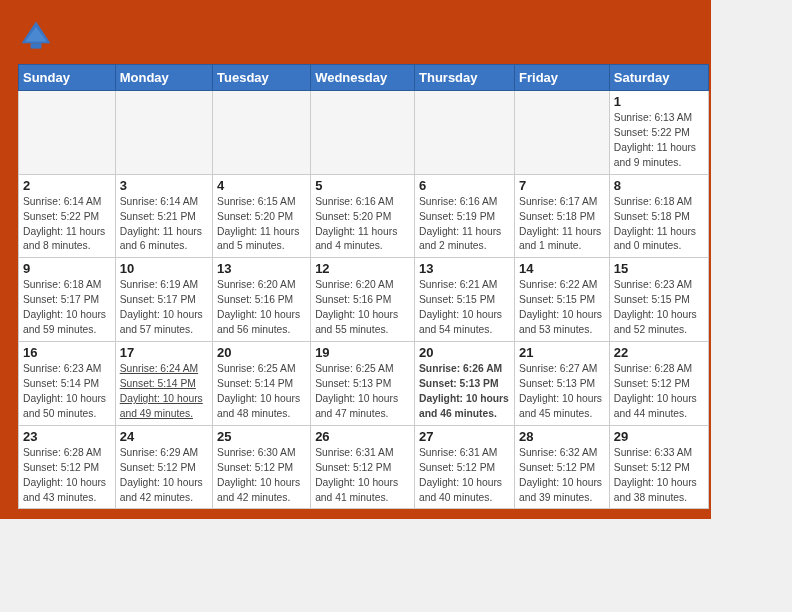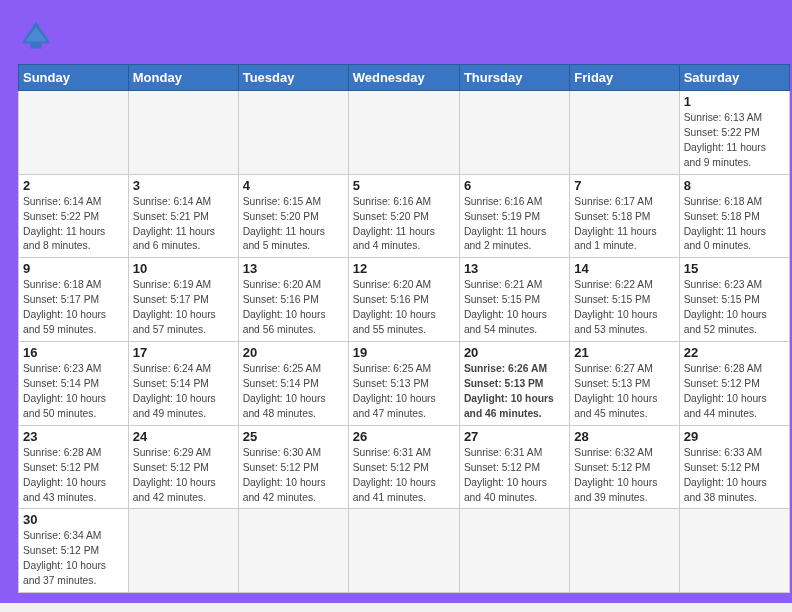--- a/index.html
+++ b/index.html
@@ -3,22 +3,22 @@
   <meta charset="utf-8">
   <style>
     * { box-sizing: border-box; margin: 0; padding: 0; }
     body {
       font-family: Arial, sans-serif;
       background: #f0f0f0;
       width: 792px;
       min-height: 612px;
     }
     .page {
-      width: 792px;
-      background: #8b5cf6;
+      width: 711px;
+      background: #c2410c;
       padding: 18px 2px 10px 18px;
     }
     .header {
       display: flex;
       justify-content: space-between;
       align-items: flex-start;
       margin-bottom: 10px;
     }
     .logo {
       display: flex;
@@ -248,21 +248,21 @@
         <tr>
           <td>
             <span class="day-number">16</span>
             <div class="day-info" style="white-space: pre-line;">Sunrise: 6:23 AM
 Sunset: 5:14 PM
 Daylight: 10 hours
 and 50 minutes.</div>
           </td>
           <td>
             <span class="day-number">17</span>
-            <div class="day-info" style="white-space: pre-line;">Sunrise: 6:24 AM
+            <div class="day-info" style="white-space: pre-line; text-decoration: underline;">Sunrise: 6:24 AM
 Sunset: 5:14 PM
 Daylight: 10 hours
 and 49 minutes.</div>
           </td>
           <td>
             <span class="day-number">20</span>
             <div class="day-info" style="white-space: pre-line;">Sunrise: 6:25 AM
 Sunset: 5:14 PM
 Daylight: 10 hours
 and 48 minutes.</div>
@@ -339,31 +339,16 @@
 Daylight: 10 hours
 and 39 minutes.</div>
           </td>
           <td>
             <span class="day-number">29</span>
             <div class="day-info" style="white-space: pre-line;">Sunrise: 6:33 AM
 Sunset: 5:12 PM
 Daylight: 10 hours
 and 38 minutes.</div>
           </td>
-        </tr>
-        <tr>
-          <td>
-            <span class="day-number">30</span>
-            <div class="day-info" style="white-space: pre-line;">Sunrise: 6:34 AM
-Sunset: 5:12 PM
-Daylight: 10 hours
-and 37 minutes.</div>
-          </td>
-          <td class="empty"></td>
-          <td class="empty"></td>
-          <td class="empty"></td>
-          <td class="empty"></td>
-          <td class="empty"></td>
-          <td class="empty"></td>
         </tr>
       </tbody>
   </table>
 </div>
 
 </body></html>

